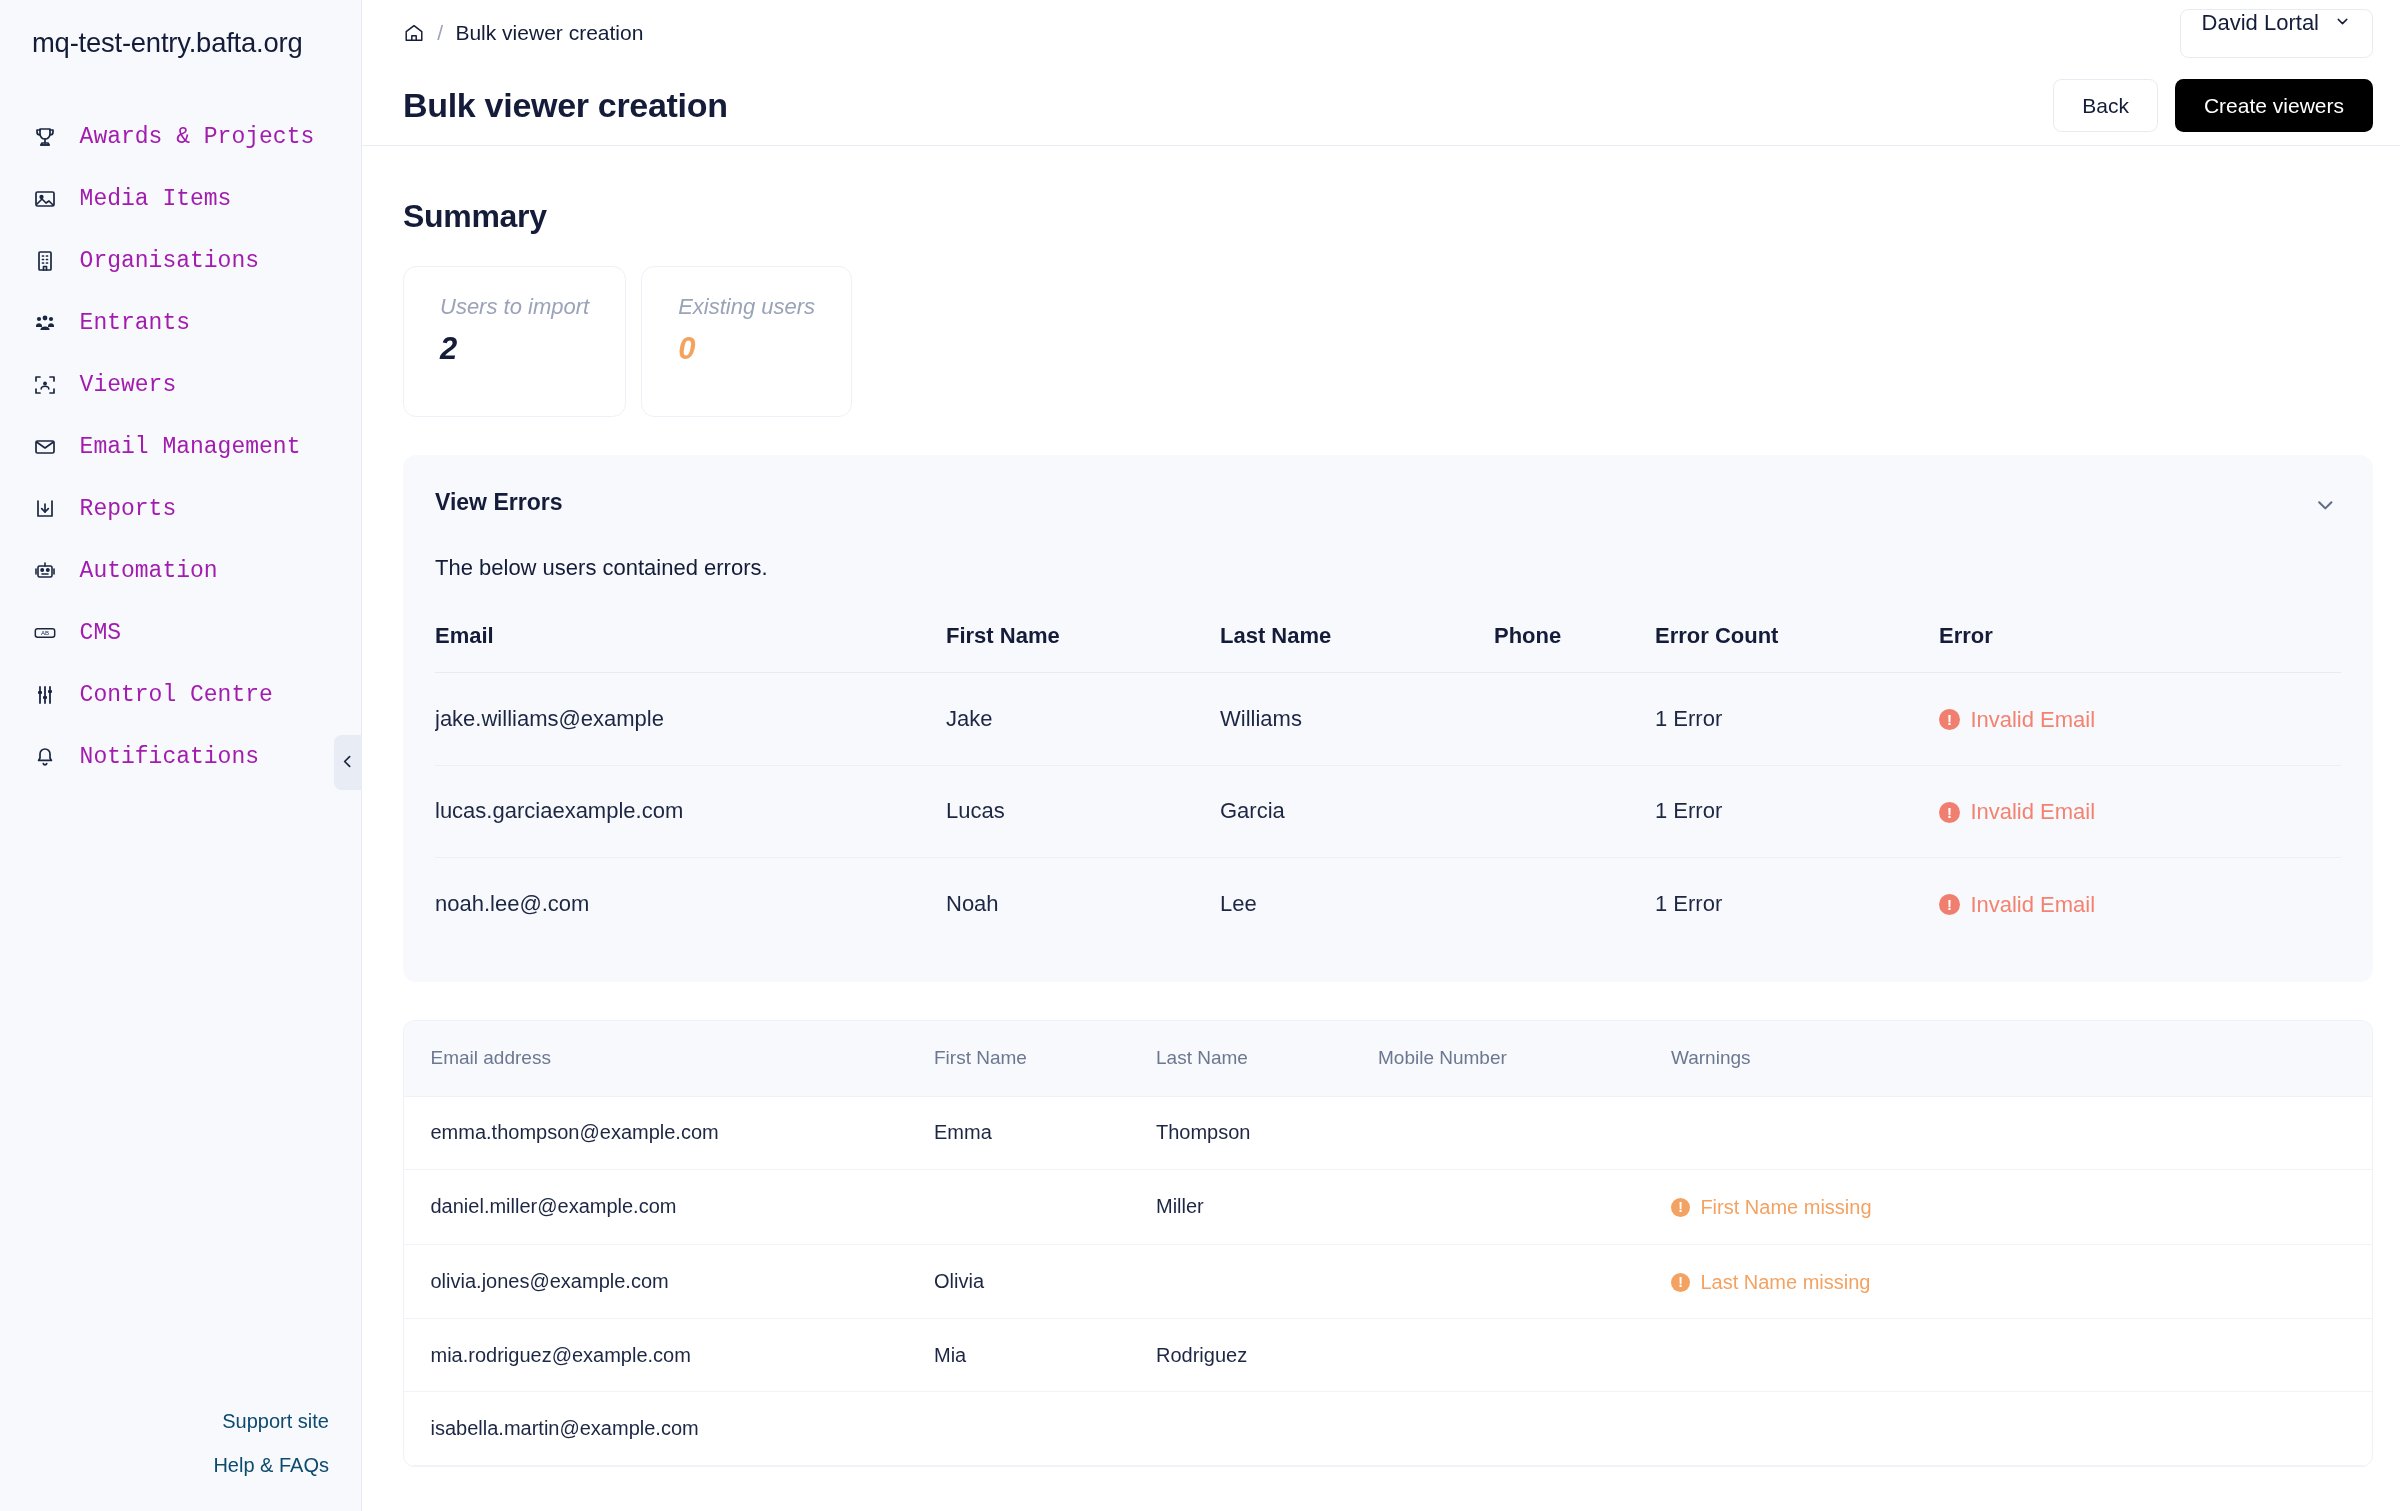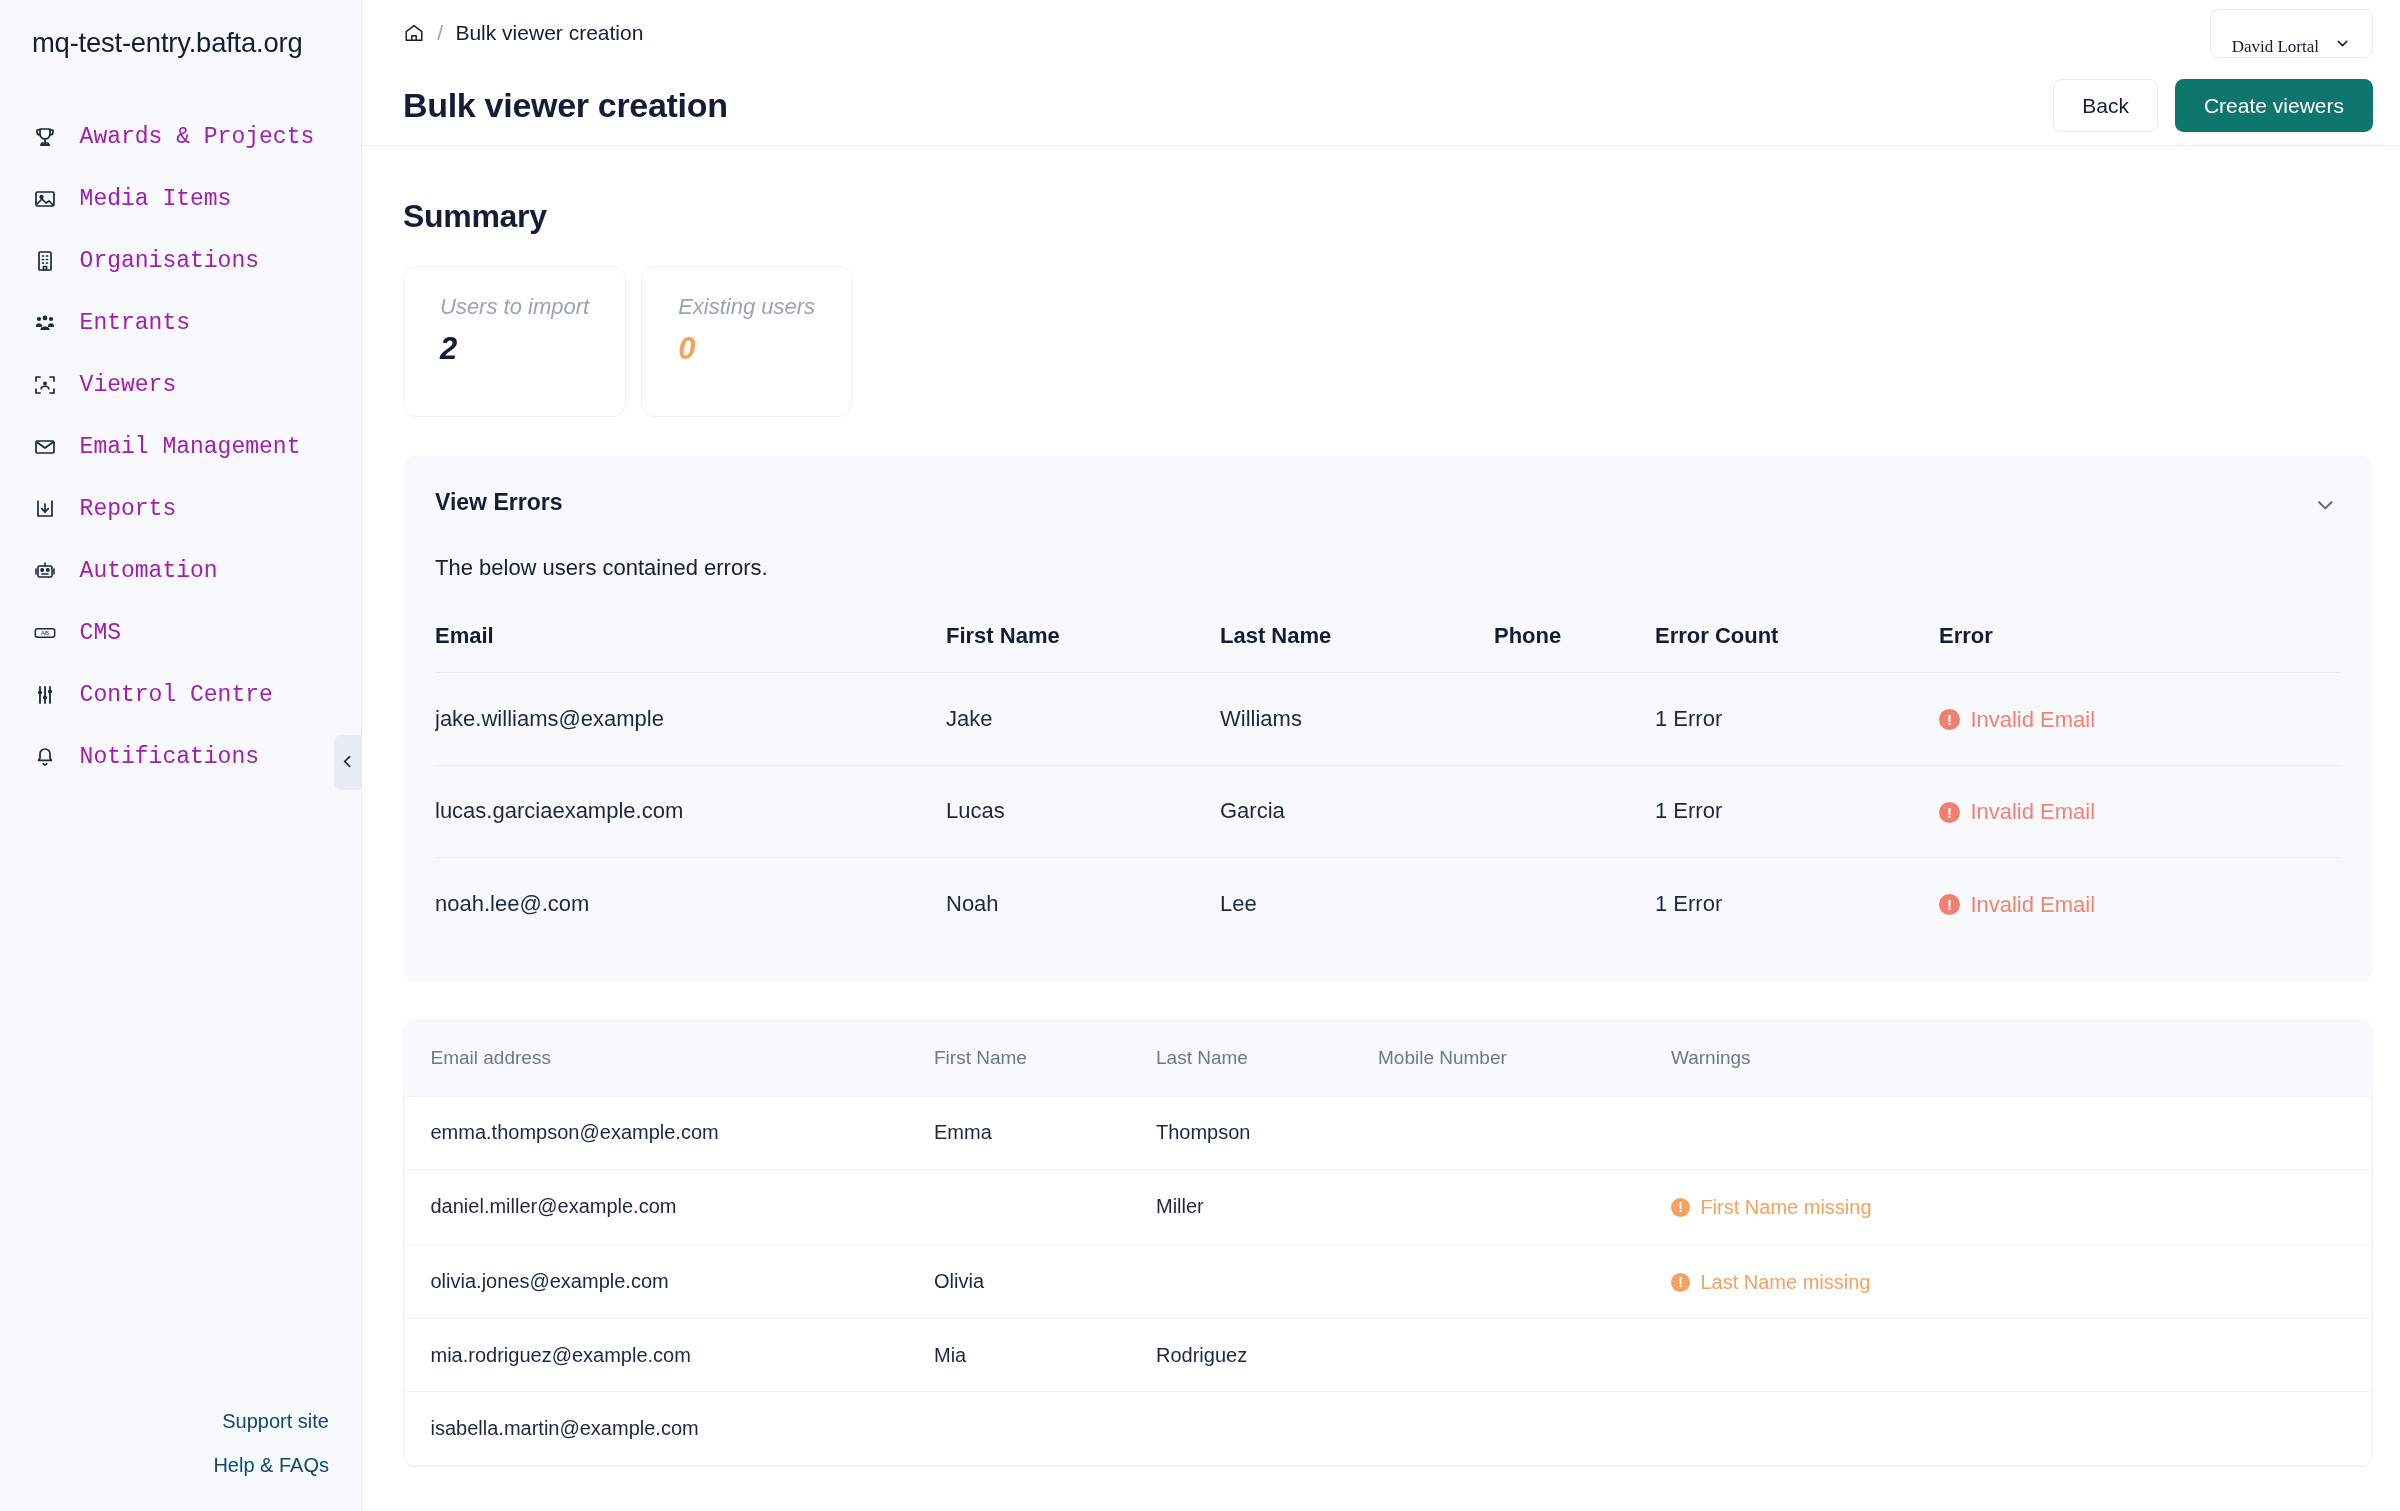--- a/index.html
+++ b/index.html
@@ -101,31 +101,30 @@
     align-items: center;
     justify-content: space-between;
     padding: 0 28px 0 41px;
   }
   .breadcrumb { display: flex; align-items: center; gap: 12.3px; }
   .breadcrumb .home-icon { color: #141c39; display: flex; }
   .breadcrumb .home-icon svg { width: 22px; height: 22px; }
   .bc-sep { color: #9aa3b8; font-size: 21px; }
   .bc-current { font-size: 21px; color: #141c39; white-space: nowrap; }
   .user-menu {
-    display: flex; align-items: flex-end; gap: 15px;
+    display: flex; align-items: flex-start; gap: 15px;
     border: 0.9px solid #e6ebf2;
     border-radius: 8.5px;
     height: 49px;
     padding: 0 21px;
     background: #fff;
     cursor: pointer;
-    font-size: 17px;
-    color: #141c39;
-    white-space: nowrap;
-    font-family: Liberation Serif, serif;
+    font-size: 22px;
+    color: #141c39;
+    white-space: nowrap;
   }
   .user-menu svg { width: 17px; height: 17px; color: #141c39; }
 
   .pagehead {
     flex: 0 0 80px;
     display: flex;
     align-items: center;
     justify-content: space-between;
     padding: 0 28px 0 41px;
     border-bottom: 0.9px solid #e9edf4;
@@ -148,21 +147,21 @@
     display: flex; align-items: center; justify-content: center;
     white-space: nowrap;
   }
   .btn-secondary {
     background: #ffffff;
     border-color: #e6ebf2;
     color: #141c39;
     padding: 0 28px;
   }
   .btn-primary {
-    background: #0f766e;
+    background: #000000;
     color: #ffffff;
     padding: 0 28px;
     font-weight: 400;
   }
 
   .content {
     flex: 1 1 auto;
     overflow: hidden;
     padding: 0 28px 0 41px;
   }

